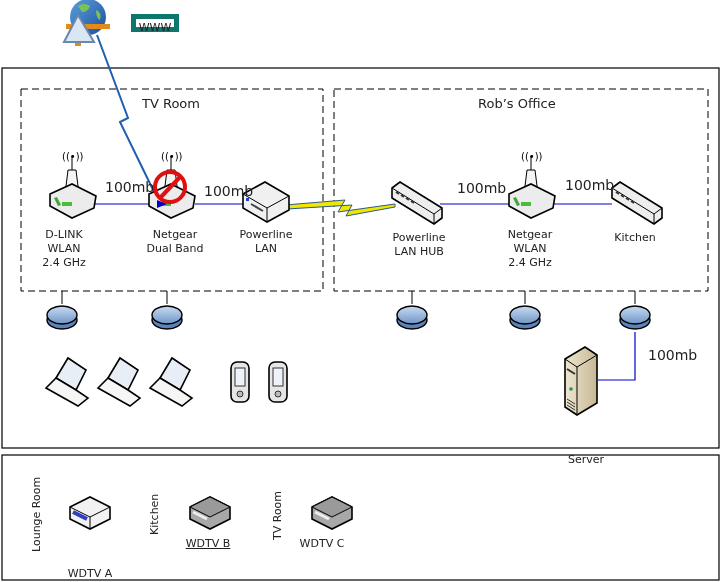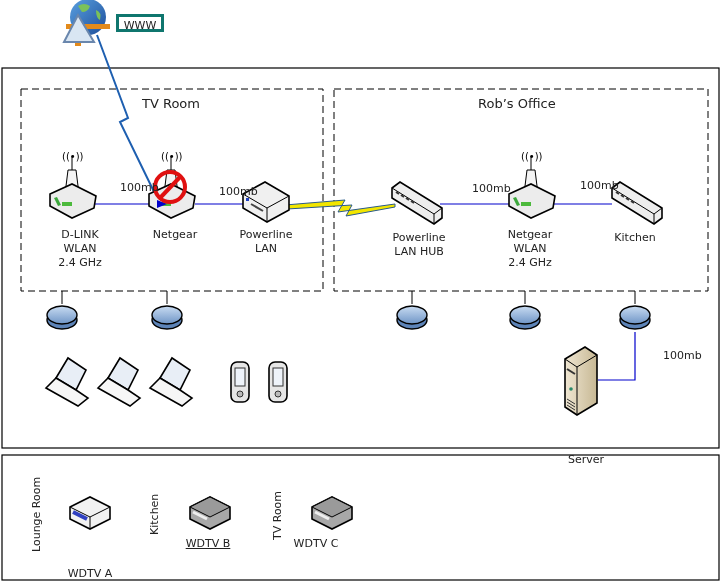--- a/index.html
+++ b/index.html
@@ -1,23 +1,23 @@
 <!DOCTYPE html>
 <html><head>
 <meta charset="utf-8">
 <style>
   html, body { margin: 0; padding: 0; background: #ffffff; }
   body { width: 721px; height: 582px; position: relative; overflow: hidden;
          font-family: "DejaVu Sans", sans-serif; color: #222; }
   svg { position: absolute; left: 0; top: 0; }
   .lbl { position: absolute; font-size: 11px; line-height: 14px; text-align: center; white-space: nowrap; }
-  .sm { position: absolute; font-size: 11px; line-height: 11px; white-space: nowrap; margin-left: 15px; }
+  .sm { position: absolute; font-size: 14px; line-height: 11px; white-space: nowrap; }
   .title { position: absolute; font-size: 13px; line-height: 16px; white-space: nowrap; }
   .vert { position: absolute; font-size: 11px; white-space: nowrap; transform: rotate(-90deg); transform-origin: left top; }
-  .www { position: absolute; left: 116px; top: 14px; width: 48px; height: 18px; border: 3px solid #0f766e;
+  .www { position: absolute; left: 131px; top: 14px; width: 48px; height: 18px; border: 5px solid #0f766e;
          font-size: 11px; line-height: 18px; text-align: center; box-sizing: border-box; background:#fff; }
 </style>
 </head>
 <body>
 
 <svg width="721" height="582" viewBox="0 0 721 582">
   <defs>
     <linearGradient id="hubG" x1="0" y1="0" x2="0" y2="1">
       <stop offset="0" stop-color="#c9dcf2"></stop>
         <stop offset="1" stop-color="#6f95c6"></stop>
@@ -188,27 +188,28 @@
 
 <div class="title" style="left:142px;top:96px;">TV Room</div>
 <div class="title" style="left:478px;top:96px;">Rob’s Office</div>
 
 <div class="sm" style="left:105px;top:182px;">100mb</div>
 <div class="sm" style="left:204px;top:186px;">100mb</div>
 <div class="sm" style="left:457px;top:183px;">100mb</div>
 <div class="sm" style="left:565px;top:180px;">100mb</div>
 <div class="sm" style="left:648px;top:350px;">100mb</div>
 
-<div class="lbl" style="left:42px;top:228px;width:44px;margin-left:16px;">
+<div class="lbl" style="left:42px;top:228px;width:44px;">
   <div>D-LINK</div>
   <div>WLAN</div>
   <div>2.4 GHz</div>
 </div>
 <div class="lbl" style="left:110px;top:228px;width:130px;">
   <div>Netgear</div>
+  <div>Dual Band</div>
 </div>
 <div class="lbl" style="left:236px;top:228px;width:60px;">
   <div>Powerline</div>
   <div>LAN</div>
 </div>
 <div class="lbl" style="left:384px;top:231px;width:70px;">
   <div>Powerline</div>
   <div>LAN HUB</div>
 </div>
 <div class="lbl" style="left:500px;top:228px;width:60px;">
@@ -222,13 +223,13 @@
 <div class="lbl" style="left:556px;top:417px;width:60px;margin-top:36px;">
   <div>Server</div>
 </div>
 
 <div class="vert" style="left:30px;top:552px;">Lounge Room</div>
 <div class="vert" style="left:148px;top:535px;">Kitchen</div>
 <div class="vert" style="left:271px;top:540px;">TV Room</div>
 
 <div class="lbl" style="left:60px;top:567px;width:60px;">WDTV A</div>
 <div class="lbl" style="left:178px;top:537px;width:60px;text-decoration:underline;">WDTV B</div>
-<div class="lbl" style="left:286px;top:537px;width:60px;">WDTV C</div>
+<div class="lbl" style="left:292px;top:537px;width:60px;">WDTV C</div>
 
 </body></html>

